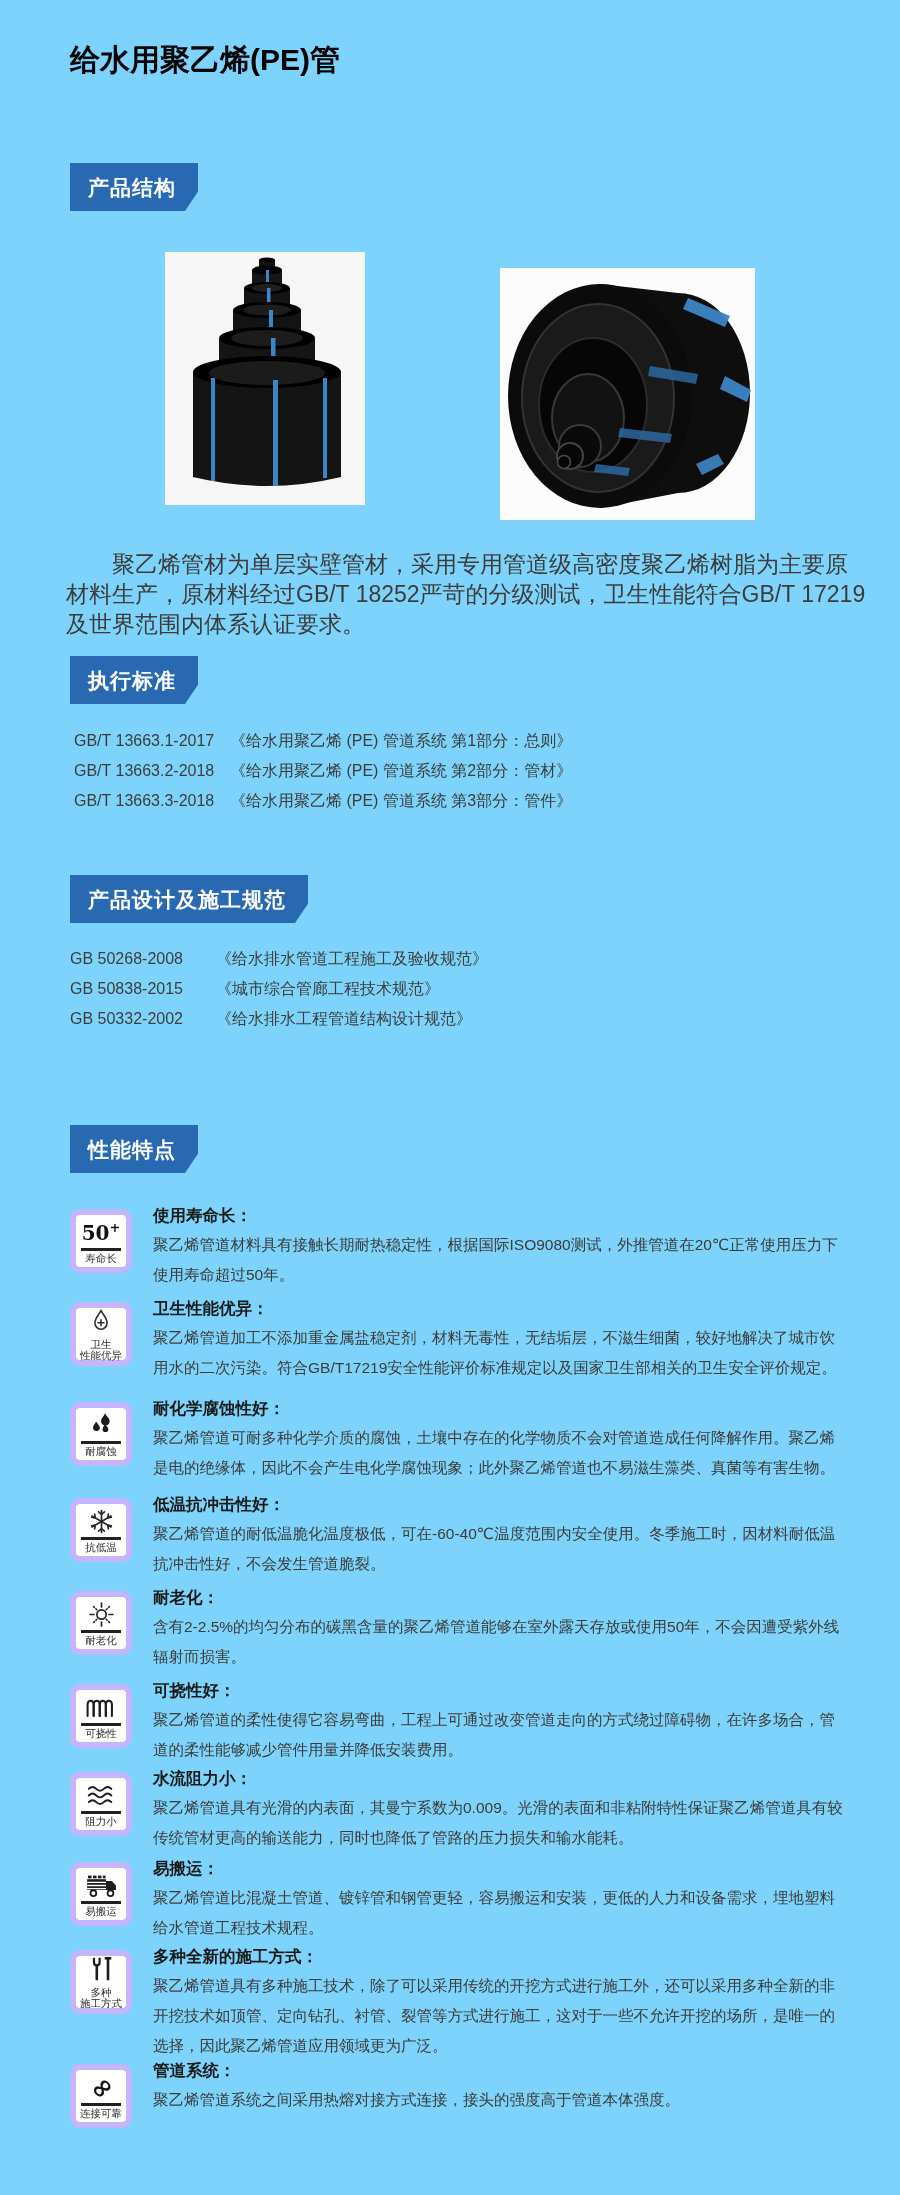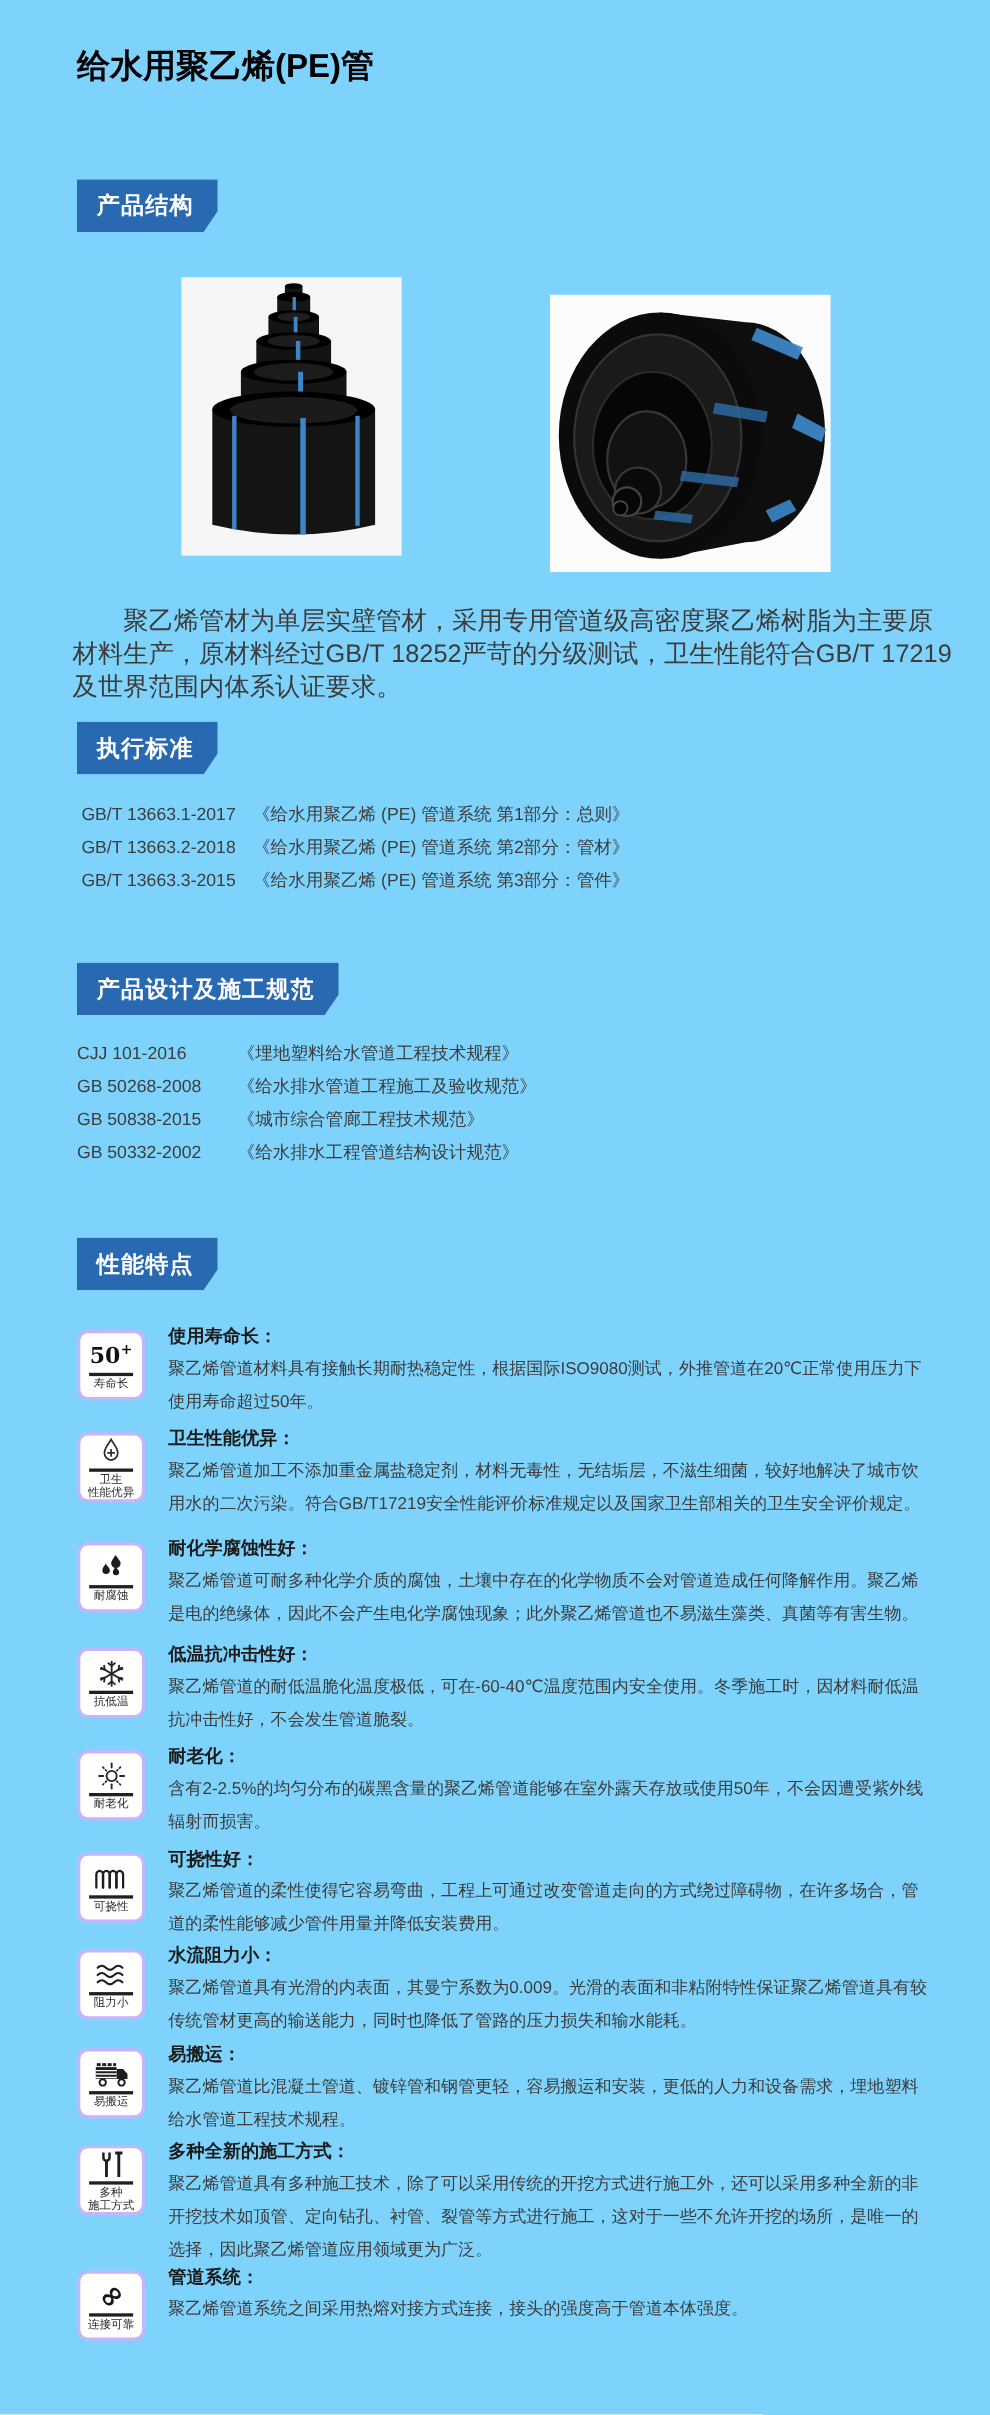--- a/index.html
+++ b/index.html
@@ -25,21 +25,21 @@
 
   .std-list{position:absolute;font-size:16px;line-height:30px;color:#3d3d3d;}
   #standards-list{left:74px;top:726px;}
   #specs-list{left:70px;top:944px;}
   .std-row{display:flex;}
   .std-code{width:156px;flex:0 0 156px;}
   #specs-list .std-code{width:146px;flex:0 0 146px;}
 
   .feature{position:absolute;left:70px;width:775px;}
   .f-icon-box{position:absolute;left:0;top:9px;width:62px;height:64px;box-sizing:border-box;
-              border:3px solid #c4b5fd;border-radius:10px;display:flex;flex-direction:column;
+              border:6px solid #c4b5fd;border-radius:10px;display:flex;flex-direction:column;
               align-items:center;justify-content:center;padding-top:1px;background:#fff;}
   .icon-area{height:27px;display:flex;align-items:center;justify-content:center;color:#1e1e1e;}
   .icon-divider{width:40px;height:3px;background:#202020;margin:2px 0;}
   .icon-label{font-size:10.5px;line-height:11.5px;color:#2a2a2a;text-align:center;white-space:pre-line;}
   .f-content{margin-left:83px;}
   .f-title{font-size:16.5px;font-weight:bold;line-height:30px;color:#1a1a1a;}
   .f-text{font-size:15.5px;line-height:30px;color:#3c3c3c;}
 
   .fifty{font-family:"DejaVu Serif","Liberation Serif",serif;font-weight:bold;font-size:20px;color:#111;}
   .fifty sup{font-size:13px;}
@@ -121,31 +121,27 @@
     <span class="std-code">GB/T 13663.1-2017</span>
     <span class="std-title">《给水用聚乙烯 (PE) 管道系统 第1部分：总则》</span>
   </div>
 
   <div class="std-row">
     <span class="std-code">GB/T 13663.2-2018</span>
     <span class="std-title">《给水用聚乙烯 (PE) 管道系统 第2部分：管材》</span>
   </div>
 
   <div class="std-row">
-    <span class="std-code">GB/T 13663.3-2015</span>
+    <span class="std-code">GB/T 13663.3-2018</span>
     <span class="std-title">《给水用聚乙烯 (PE) 管道系统 第3部分：管件》</span>
   </div>
 </div>
 
   <div class="badge" id="badge-specs">产品设计及施工规范</div>
   <div class="std-list" id="specs-list">
-  <div class="std-row">
-    <span class="std-code">CJJ 101-2016</span>
-    <span class="std-title">《埋地塑料给水管道工程技术规程》</span>
-  </div>
 
   <div class="std-row">
     <span class="std-code">GB 50268-2008</span>
     <span class="std-title">《给水排水管道工程施工及验收规范》</span>
   </div>
 
   <div class="std-row">
     <span class="std-code">GB 50838-2015</span>
     <span class="std-title">《城市综合管廊工程技术规范》</span>
   </div>

